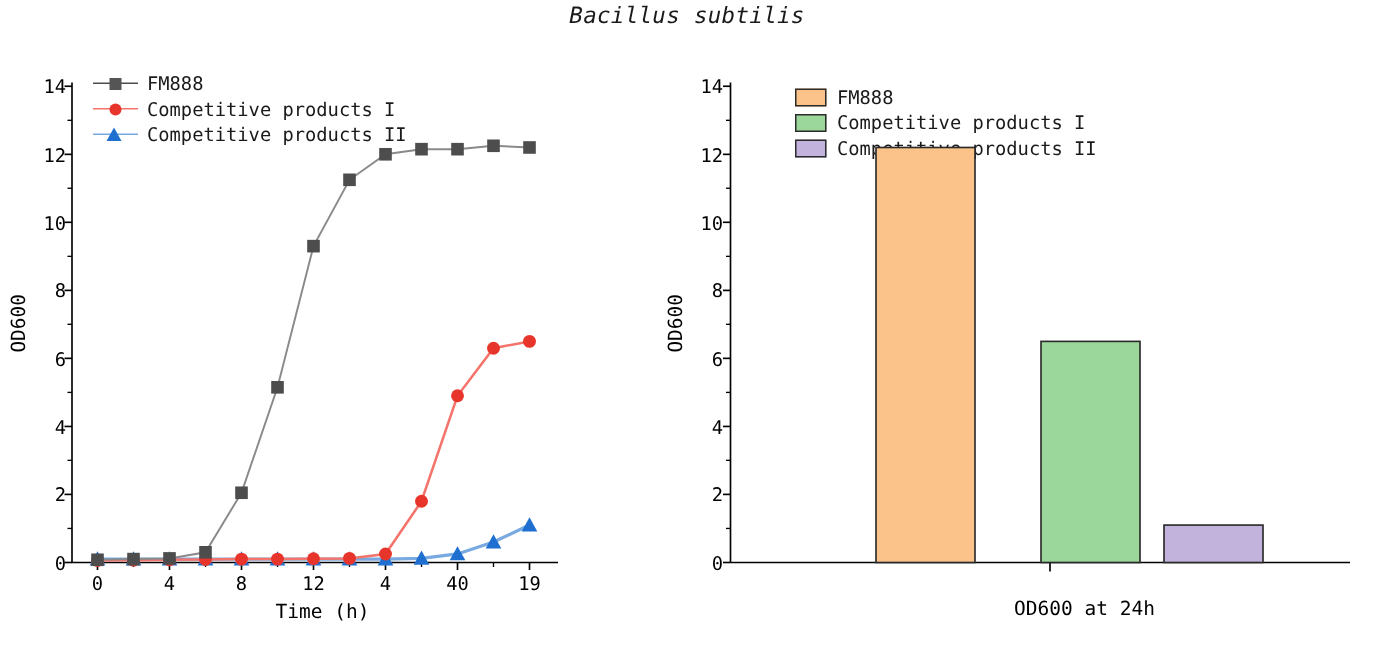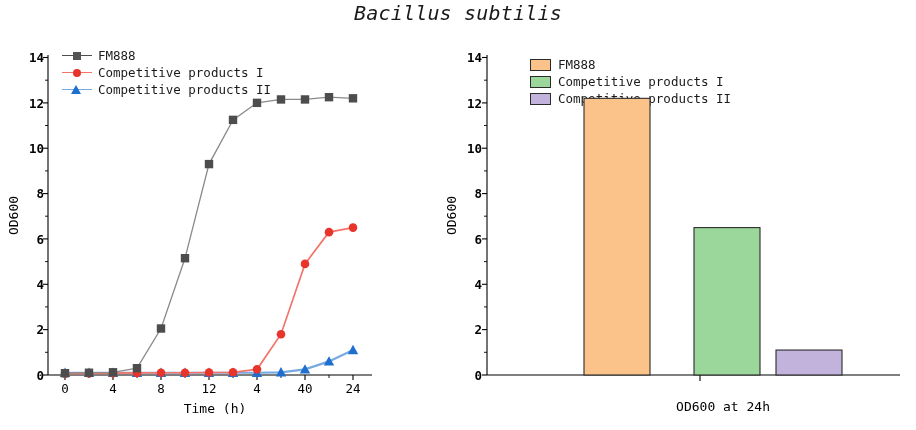--- a/index.html
+++ b/index.html
@@ -6,27 +6,27 @@
   body{
     width:916px;height:430px;background:#ffffff;
     font-family:"DejaVu Sans Mono","Liberation Mono",monospace;
     color:#1a1a1a;overflow:hidden;position:relative;
   }
   .fig{position:absolute;left:0;top:0;width:916px;height:430px;}
   .title-block{
     position:absolute;left:308px;top:2px;width:300px;text-align:center;
     line-height:1.18;
   }
-  .title-sci{font-style:italic;font-size:20px;letter-spacing:0.2px;}
+  .title-sci{font-style:italic;font-size:15px;letter-spacing:0.2px;}
   .title-sub{font-size:14.5px;letter-spacing:-0.1px;}
 
   
   .tick{
     position:absolute;font-size:12.5px;color:#000;
-    text-align:right;white-space:nowrap;font-weight:bold;
+    text-align:right;white-space:nowrap;
   }
   .xtick{
     position:absolute;font-size:12.5px;color:#000;
     text-align:center;white-space:nowrap;
   }
   .axis-title{
     position:absolute;font-size:13px;color:#000;white-space:nowrap;
   }
   .ylab{
     transform-origin:50% 50%;transform:rotate(-90deg);
@@ -100,21 +100,21 @@
     <div class="tick" style="left:8px;top:141px;width:36px;">10</div>
     <div class="tick" style="left:8px;top:96px;width:36px;">12</div>
     <div class="tick" style="left:8px;top:50px;width:36px;">14</div>
 
     <div class="xtick" style="left:53px;top:381px;width:24px;">0</div>
     <div class="xtick" style="left:101px;top:381px;width:24px;">4</div>
     <div class="xtick" style="left:149px;top:381px;width:24px;">8</div>
     <div class="xtick" style="left:197px;top:381px;width:24px;">12</div>
     <div class="xtick" style="left:245px;top:381px;width:24px;">4</div>
     <div class="xtick" style="left:293px;top:381px;width:24px;">40</div>
-    <div class="xtick" style="left:341px;top:381px;width:24px;">24</div>
+    <div class="xtick" style="left:341px;top:381px;width:24px;">19</div>
 
     <div class="axis-title ylab" style="left:-22px;top:208px;width:70px;text-align:center;">OD600</div>
     <div class="axis-title" style="left:155px;top:401px;width:120px;text-align:center;">Time (h)</div>
 
     <svg width="916" height="430">
 
       <line x1="48" y1="55" x2="48" y2="375" stroke="#000" stroke-width="1.1"></line>
       <line x1="48" y1="375" x2="372" y2="375" stroke="#000" stroke-width="1.1"></line>
 
       <g stroke="#000" stroke-width="1.1">

